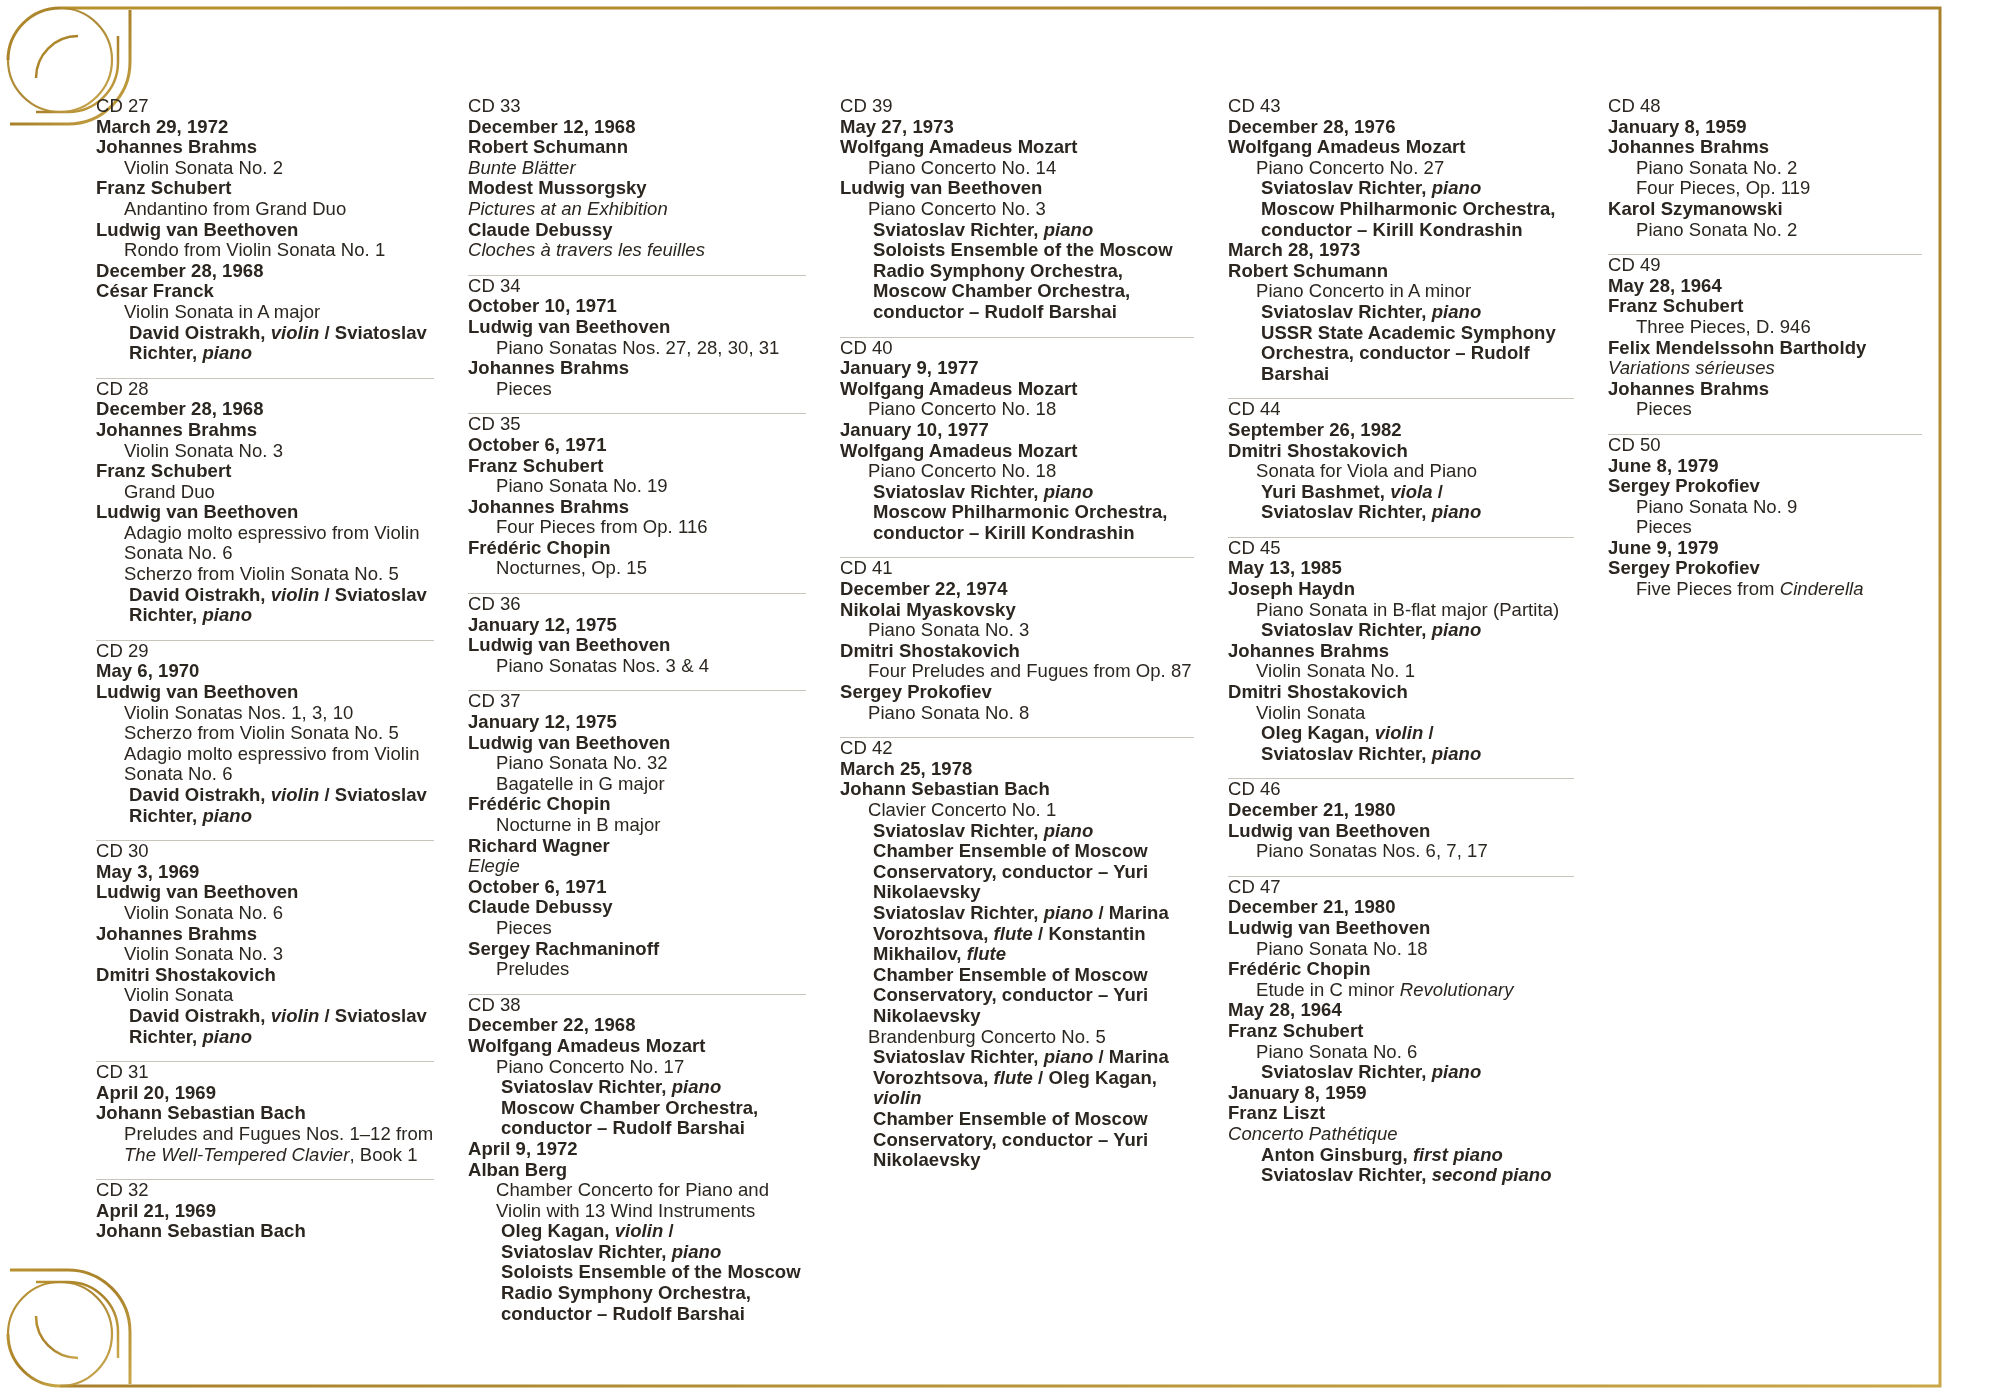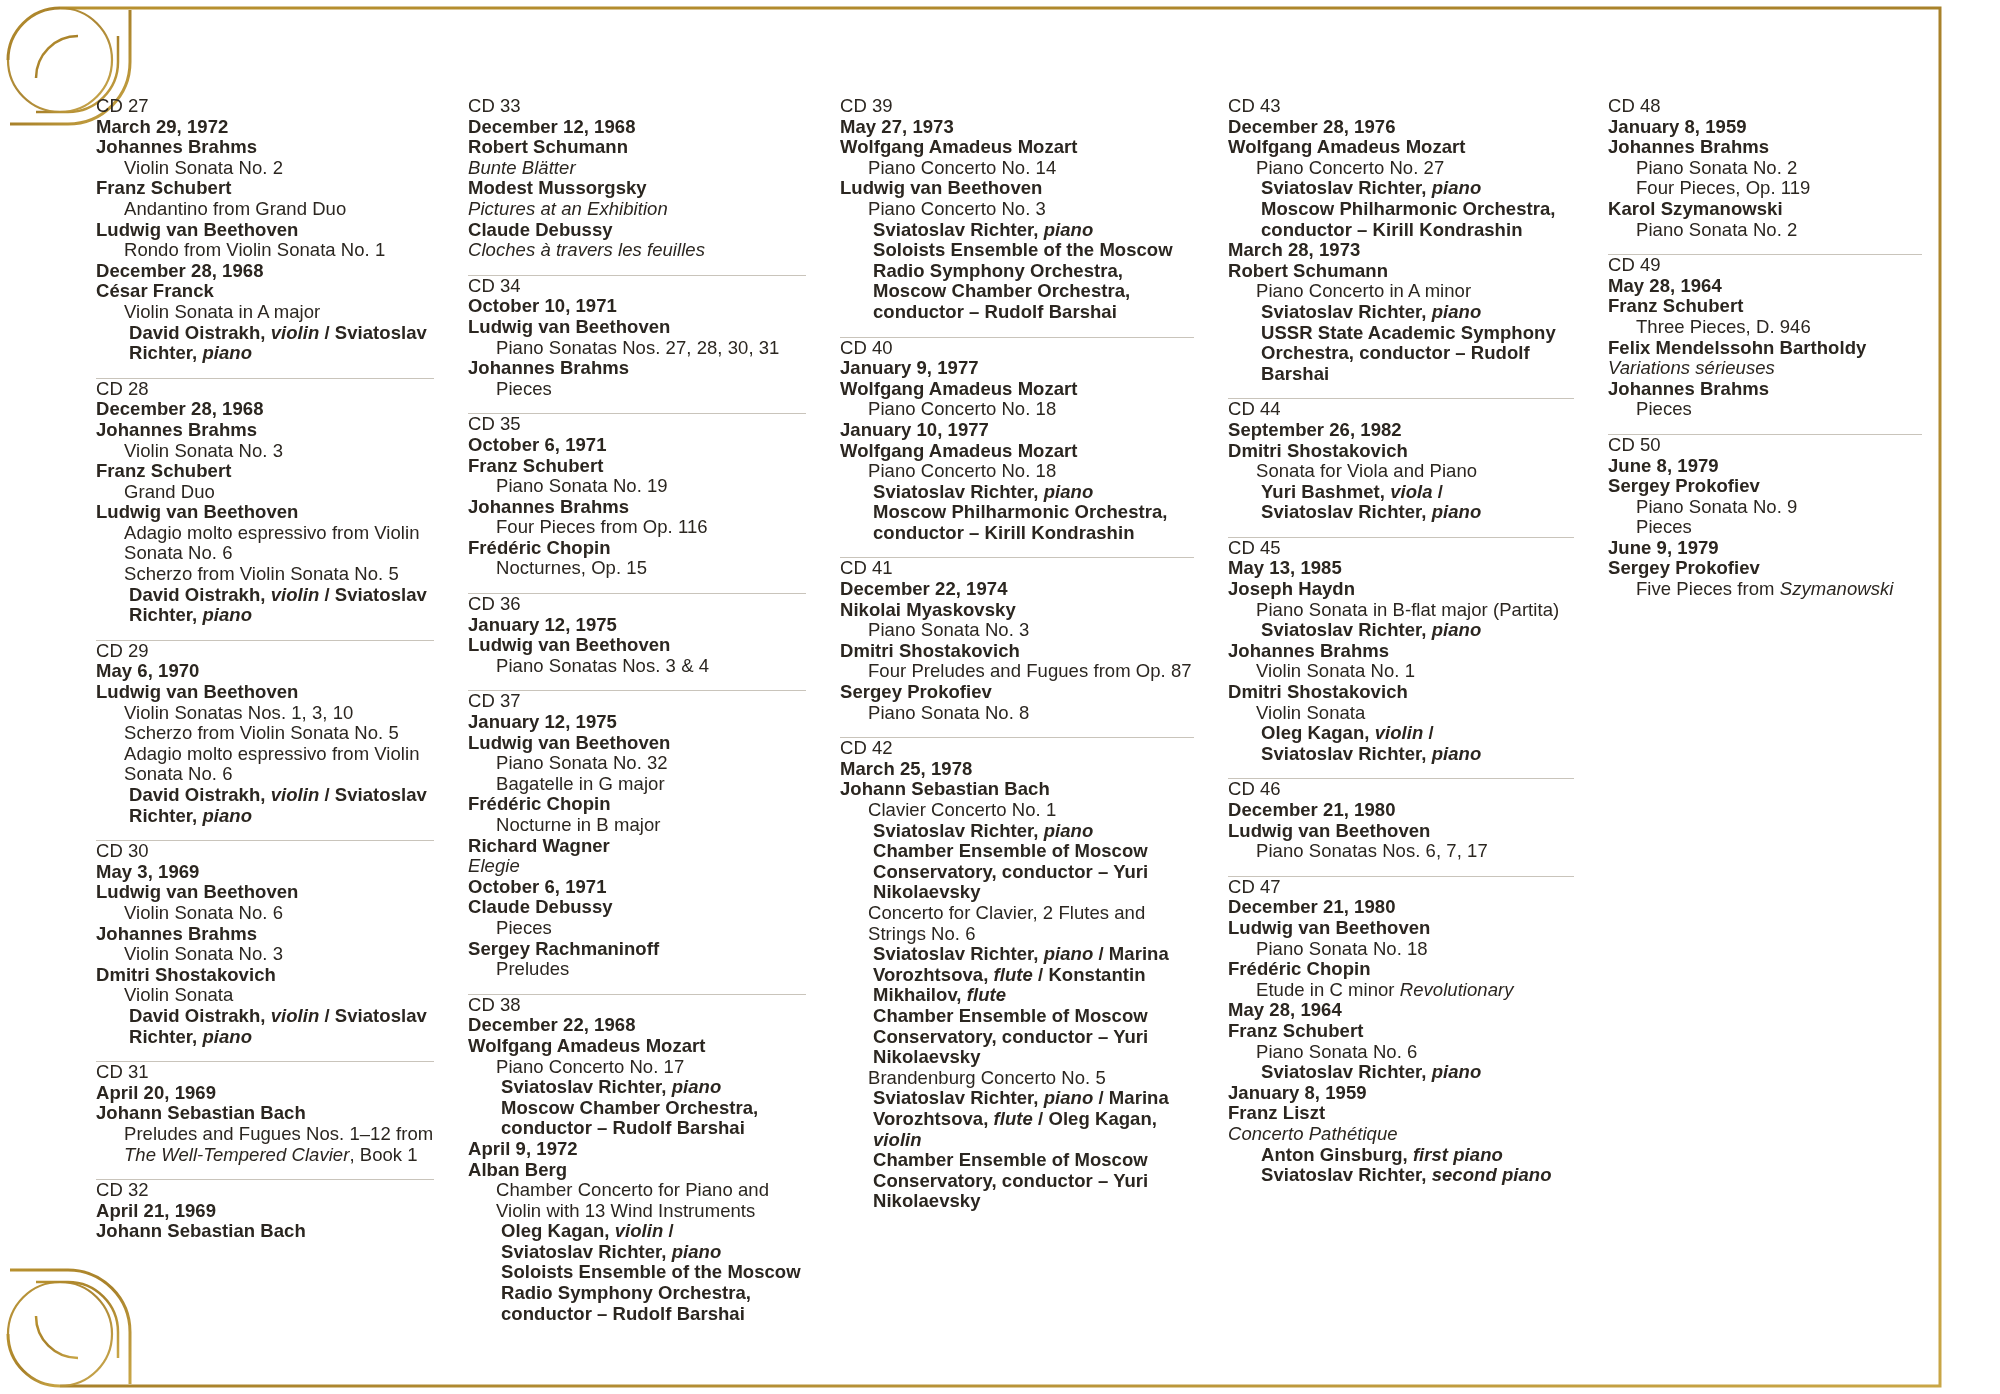--- a/index.html
+++ b/index.html
@@ -254,21 +254,20 @@
         <div class="ln plain">Piano Sonata No. 8</div>
       </div>
       <div class="cd-sep"></div>
       <div class="cd-block">
         <div class="ln cdno">CD 42</div>
         <div class="ln b">March 25, 1978</div>
         <div class="ln b">Johann Sebastian Bach</div>
         <div class="ln plain">Clavier Concerto No. 1</div>
         <div class="ln perf">Sviatoslav Richter, <i>piano</i></div>
         <div class="ln perf">Chamber Ensemble of Moscow Conservatory, conductor – Yuri Nikolaevsky</div>
-        <div class="ln plain">Concerto for Clavier, 2 Flutes and Strings No. 6</div>
         <div class="ln perf">Sviatoslav Richter, <i>piano</i> / Marina Vorozhtsova, <i>flute</i> / Konstantin Mikhailov, <i>flute</i></div>
         <div class="ln perf">Chamber Ensemble of Moscow Conservatory, conductor – Yuri Nikolaevsky</div>
         <div class="ln plain">Brandenburg Concerto No. 5</div>
         <div class="ln perf">Sviatoslav Richter, <i>piano</i> / Marina Vorozhtsova, <i>flute</i> / Oleg Kagan, <i>violin</i></div>
         <div class="ln perf">Chamber Ensemble of Moscow Conservatory, conductor – Yuri Nikolaevsky</div>
       </div>
     </div>
     <div class="col c4">
       <div class="cd-block">
         <div class="ln cdno">CD 43</div>
@@ -355,16 +354,16 @@
       </div>
       <div class="cd-sep"></div>
       <div class="cd-block">
         <div class="ln cdno">CD 50</div>
         <div class="ln b">June 8, 1979</div>
         <div class="ln b">Sergey Prokofiev</div>
         <div class="ln plain">Piano Sonata No. 9</div>
         <div class="ln plain">Pieces</div>
         <div class="ln b">June 9, 1979</div>
         <div class="ln b">Sergey Prokofiev</div>
-        <div class="ln plain">Five Pieces from <i>Szymanowski</i></div>
+        <div class="ln plain">Five Pieces from <i>Cinderella</i></div>
       </div>
     </div>
   </div>
 
 </body></html>

